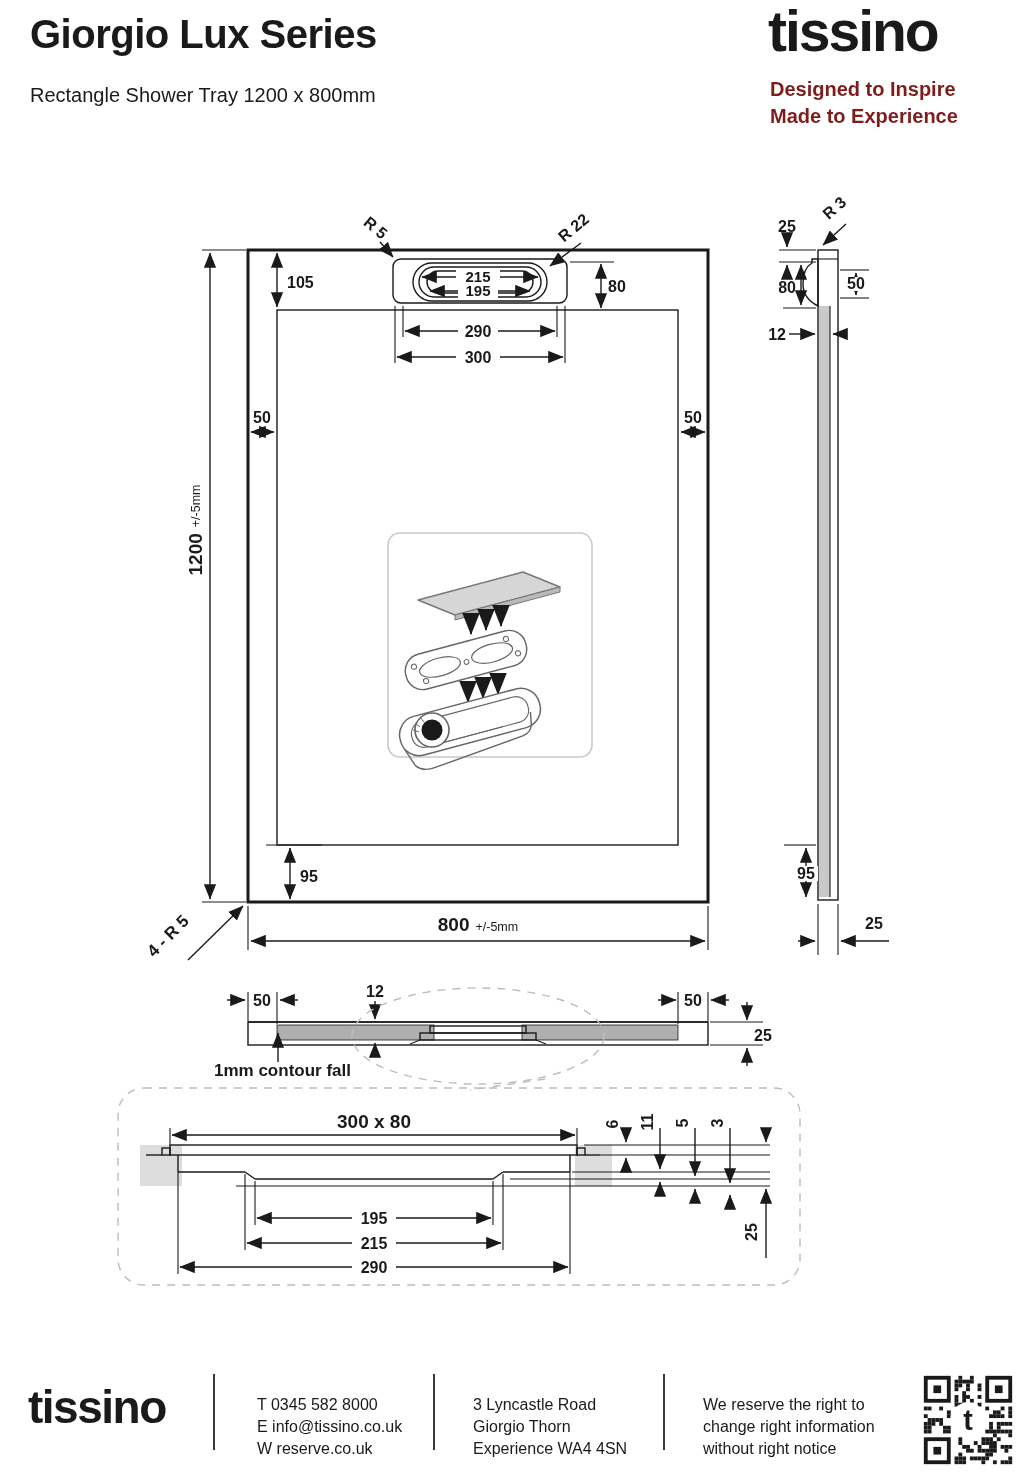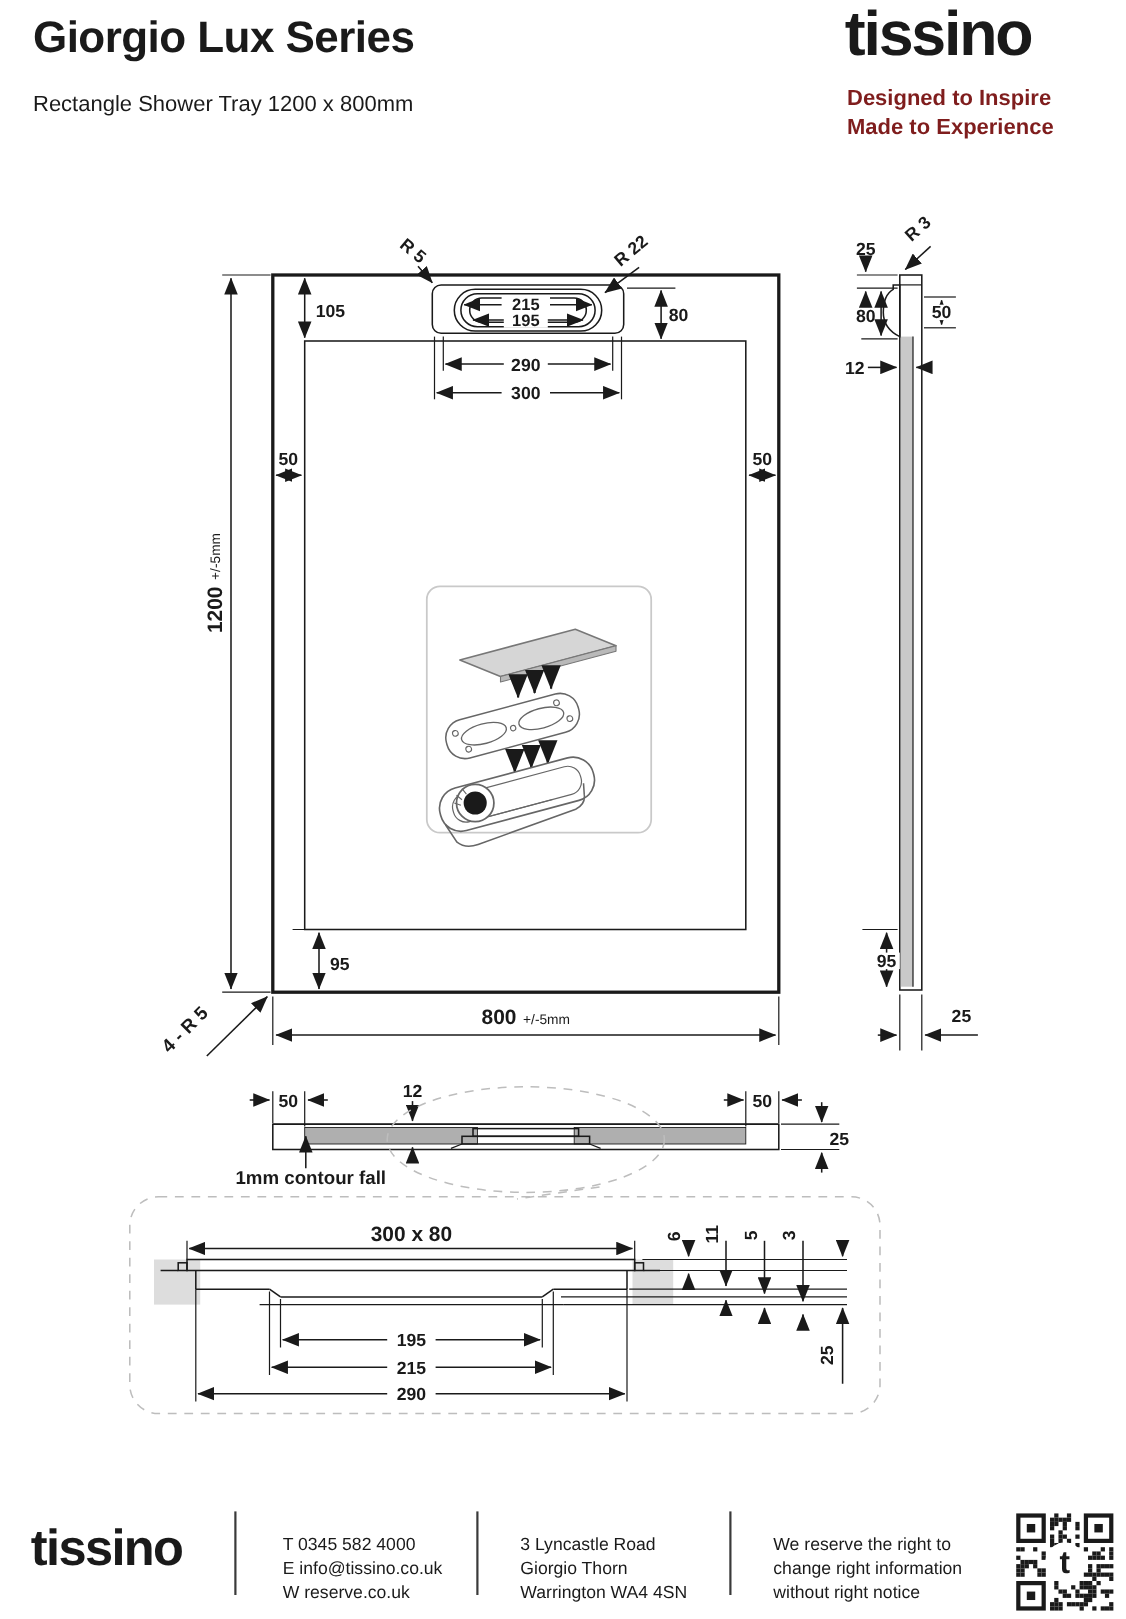--- a/index.html
+++ b/index.html
@@ -310,29 +310,29 @@
       <text class="d" text-anchor="middle" transform="translate(757,1232) rotate(-90)">25</text>
       <line x1="766" y1="1132" x2="766" y2="1142" class="ln" marker-end="url(#mA)"></line>
       <line x1="766" y1="1258" x2="766" y2="1189" class="ln" marker-end="url(#mA)"></line>
     </g>
   </svg>
 
   <div class="footer">
     <div class="f-brand">tissino</div>
     <div class="f-div" style="left:213px"></div>
     <div class="f-col" style="left:257px">
-      <span>T 0345 582 4000</span><br>
+      <span>T 0345 582 8000</span><br>
       <span>E info@tissino.co.uk</span><br>
       <span>W reserve.co.uk</span>
     </div>
     <div class="f-div" style="left:433px"></div>
     <div class="f-col" style="left:473px">
       <span>3 Lyncastle Road</span><br>
       <span>Giorgio Thorn</span><br>
-      <span>Warrington WA4 4SN</span>
+      <span>Experience WA4 4SN</span>
     </div>
     <div class="f-div" style="left:663px"></div>
     <div class="f-col" style="left:703px">
       <span>We reserve the right to</span><br>
       <span>change right information</span><br>
       <span>without right notice</span>
     </div>
     <svg width="96" height="96" viewBox="0 0 25 25" style="position:absolute;left:920px;top:4px">
       <g id="qr-mods" fill="#1a1a1a">
           <rect x="10" y="1" width="1" height="1"></rect>

